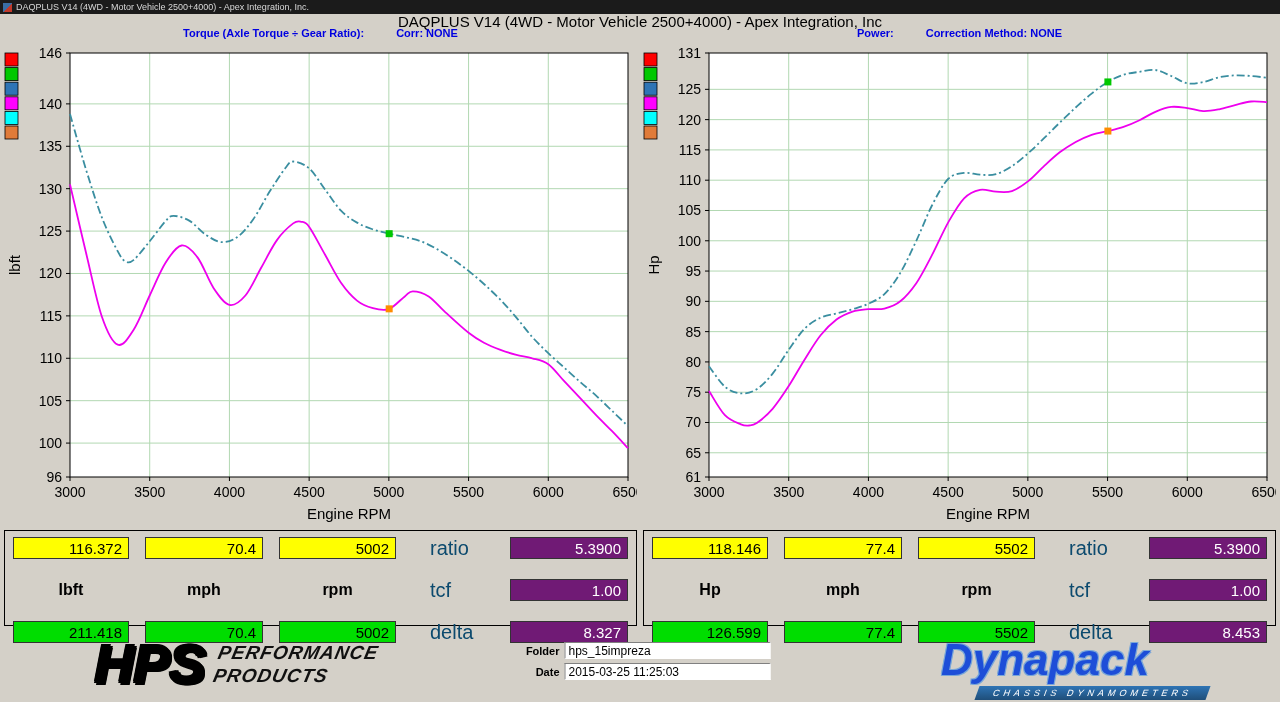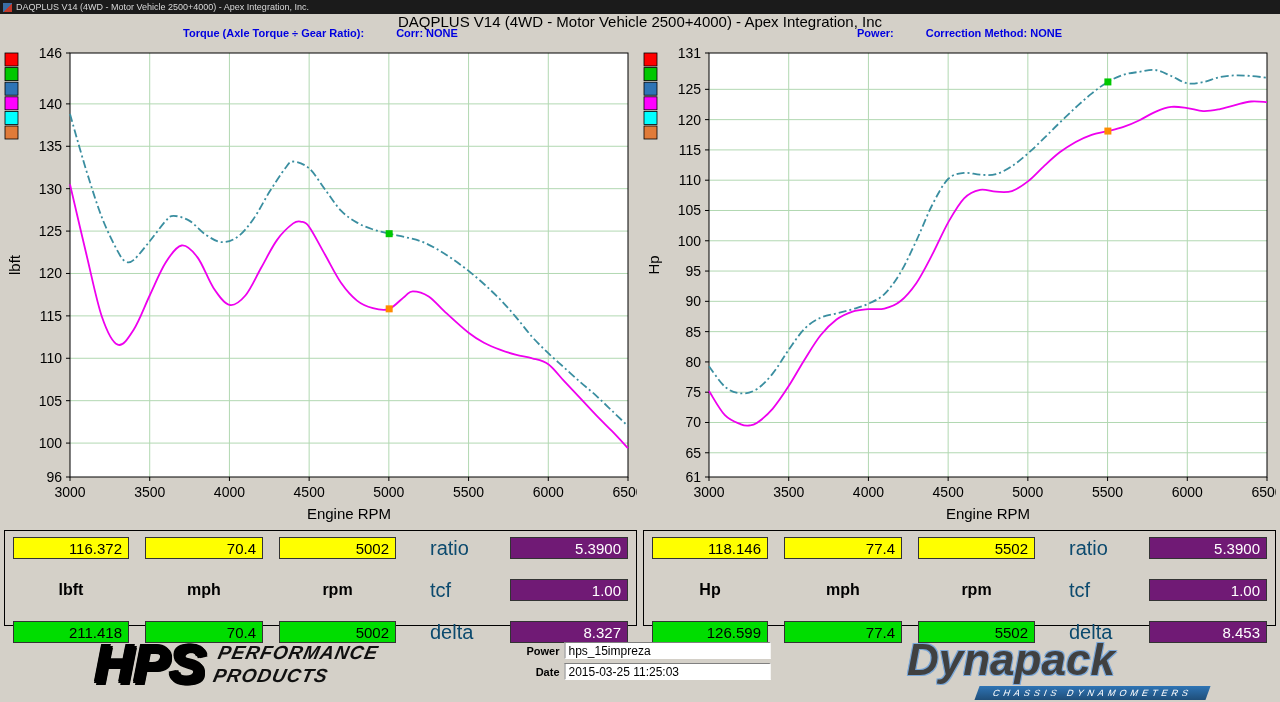--- a/index.html
+++ b/index.html
@@ -24,22 +24,22 @@
   .fields{position:absolute;left:50%;transform:translateX(-50%);top:8px;}
   .field-row{display:flex;align-items:center;margin-bottom:4px;}
   .field-label{width:50px;text-align:right;font-weight:700;font-size:11px;margin-right:5px;color:#000;}
   .field-input{width:198px;height:15px;font-size:12px;border:1px solid;border-color:#808080 #ffffff #ffffff #808080;background:#fff;padding:0 3px;font-family:"Liberation Sans",sans-serif;color:#000;}
   .hps-logo{position:absolute;left:95px;top:0px;display:flex;align-items:center;}
   .hps-text{font-size:54px;font-style:italic;font-weight:900;color:#000000;line-height:60px;
     text-shadow:2px 0 0 #000,-2px 0 0 #000,0 2px 0 #000,0 -2px 0 #000,2px 2px 0 #000,-2px -2px 0 #000;}
   .hps-sub{display:flex;flex-direction:column;margin-left:10px;transform:skewX(-12deg);}
   .hps-sub span{font-size:19px;font-weight:900;font-style:italic;color:#111;letter-spacing:1px;line-height:23px;}
   .dynapack-logo{position:absolute;right:72px;top:4px;text-align:left;}
-  .dyna-text{font-size:44px;font-style:italic;font-weight:900;color:#404040;line-height:44px;
-    text-shadow:1px 1px 0 #7aa7d8,-1px -1px 0 #7aa7d8,1px -1px 0 #7aa7d8,-1px 1px 0 #7aa7d8;}
+  .dyna-text{font-size:44px;font-style:italic;font-weight:900;color:#1d4ed8;line-height:44px;
+    text-shadow:1px 1px 0 #7aa7d8,-1px -1px 0 #7aa7d8,1px -1px 0 #7aa7d8,-1px 1px 0 #7aa7d8;margin-left:34px;}
   .dyna-bar{display:inline-block;margin-left:70px;margin-top:-4px;background:linear-gradient(#2e74b5,#1f4e79);color:#fff;font-size:9px;letter-spacing:4px;padding:2px 16px;transform:skewX(-20deg);}
 </style>
 </head>
 <body>
 
 <div class="titlebar">
   <span class="app-icon"></span>
   <span>DAQPLUS V14 (4WD - Motor Vehicle 2500+4000) - Apex Integration, Inc.</span>
 </div>
 
@@ -259,21 +259,21 @@
   <div class="hps-logo">
     <span class="hps-text">HPS</span>
     <div class="hps-sub">
       <span>PERFORMANCE</span>
       <span>PRODUCTS</span>
     </div>
   </div>
 
   <div class="fields">
     <div class="field-row">
-      <span class="field-label">Power</span>
+      <span class="field-label">Folder</span>
       <input class="field-input" value="hps_15impreza" style="">
     </div>
     <div class="field-row">
       <span class="field-label">Date</span>
       <input class="field-input" value="2015-03-25 11:25:03" style="">
     </div>
   </div>
 
   <div class="dynapack-logo">
     <span class="dyna-text">Dynapack</span><br>

